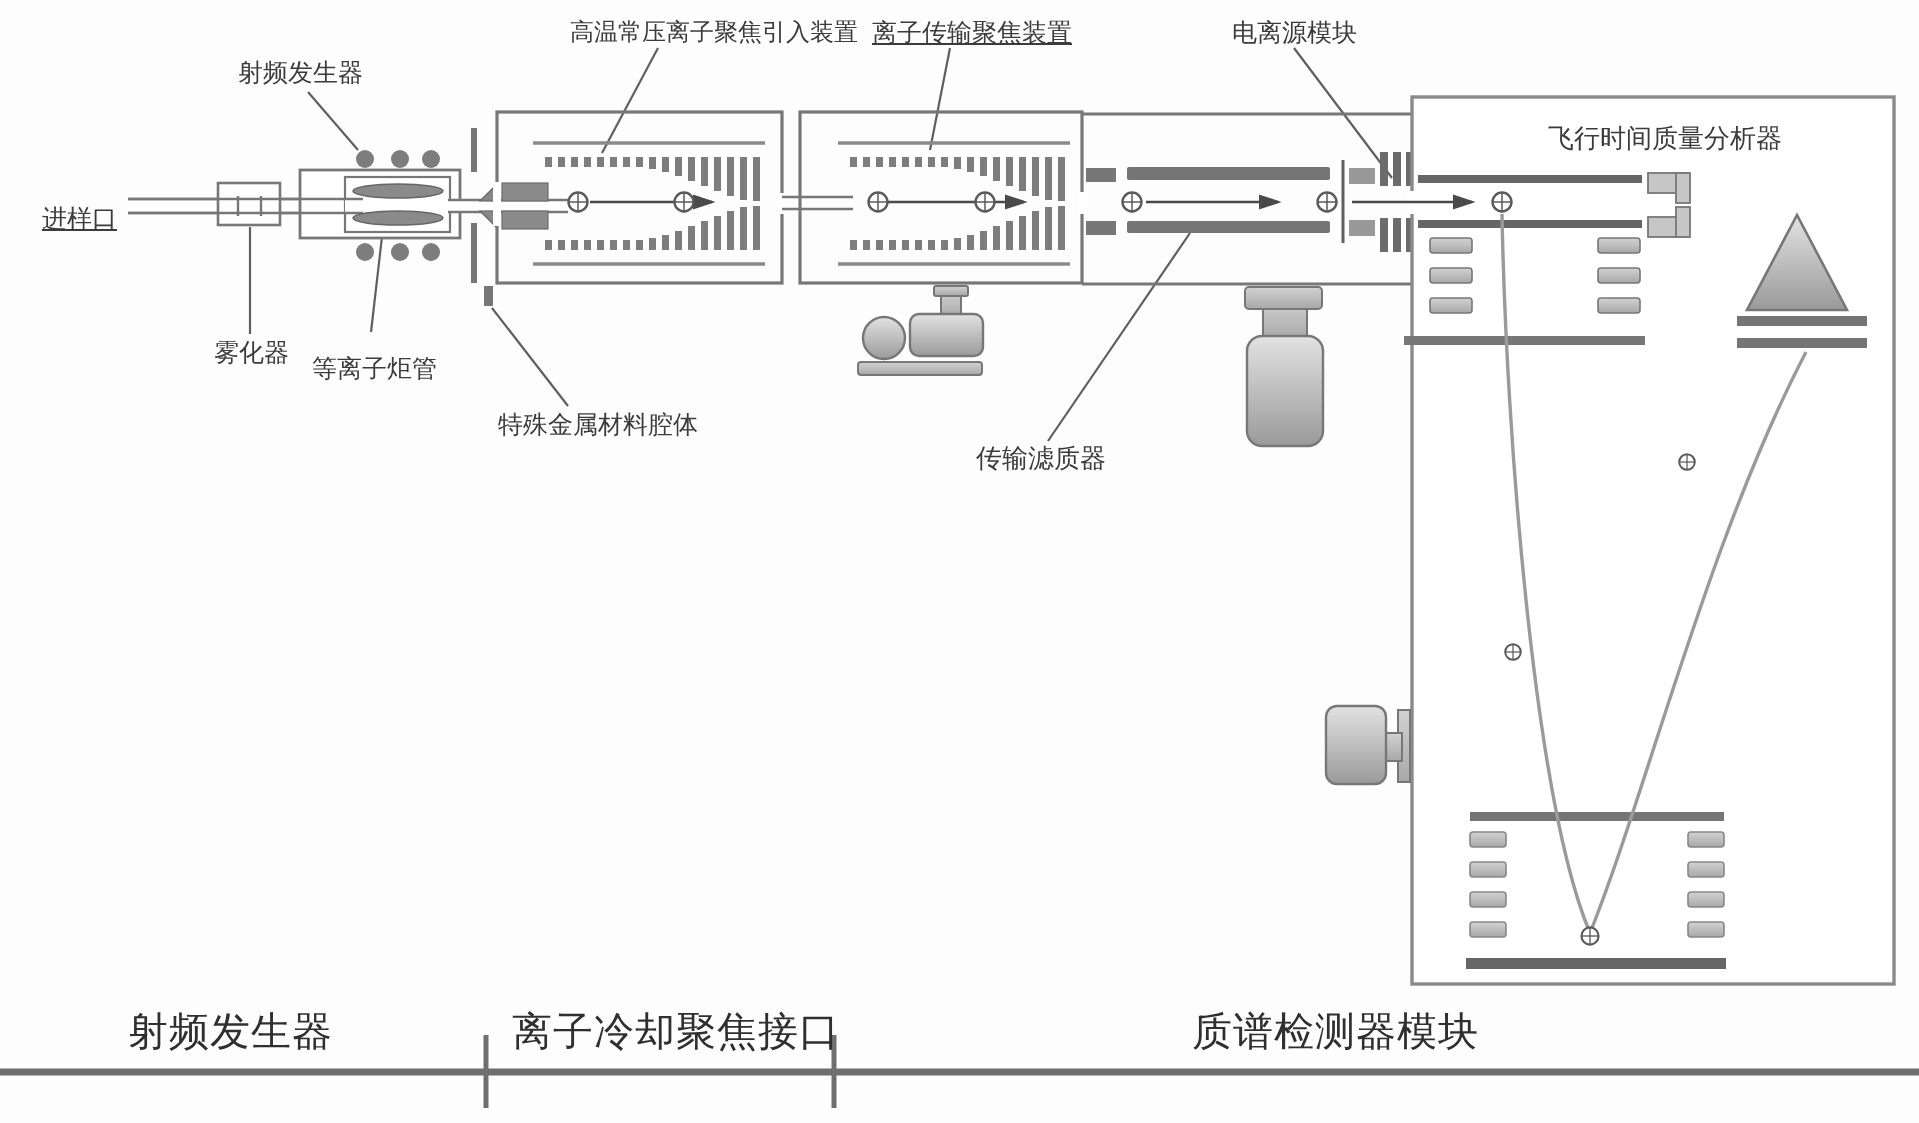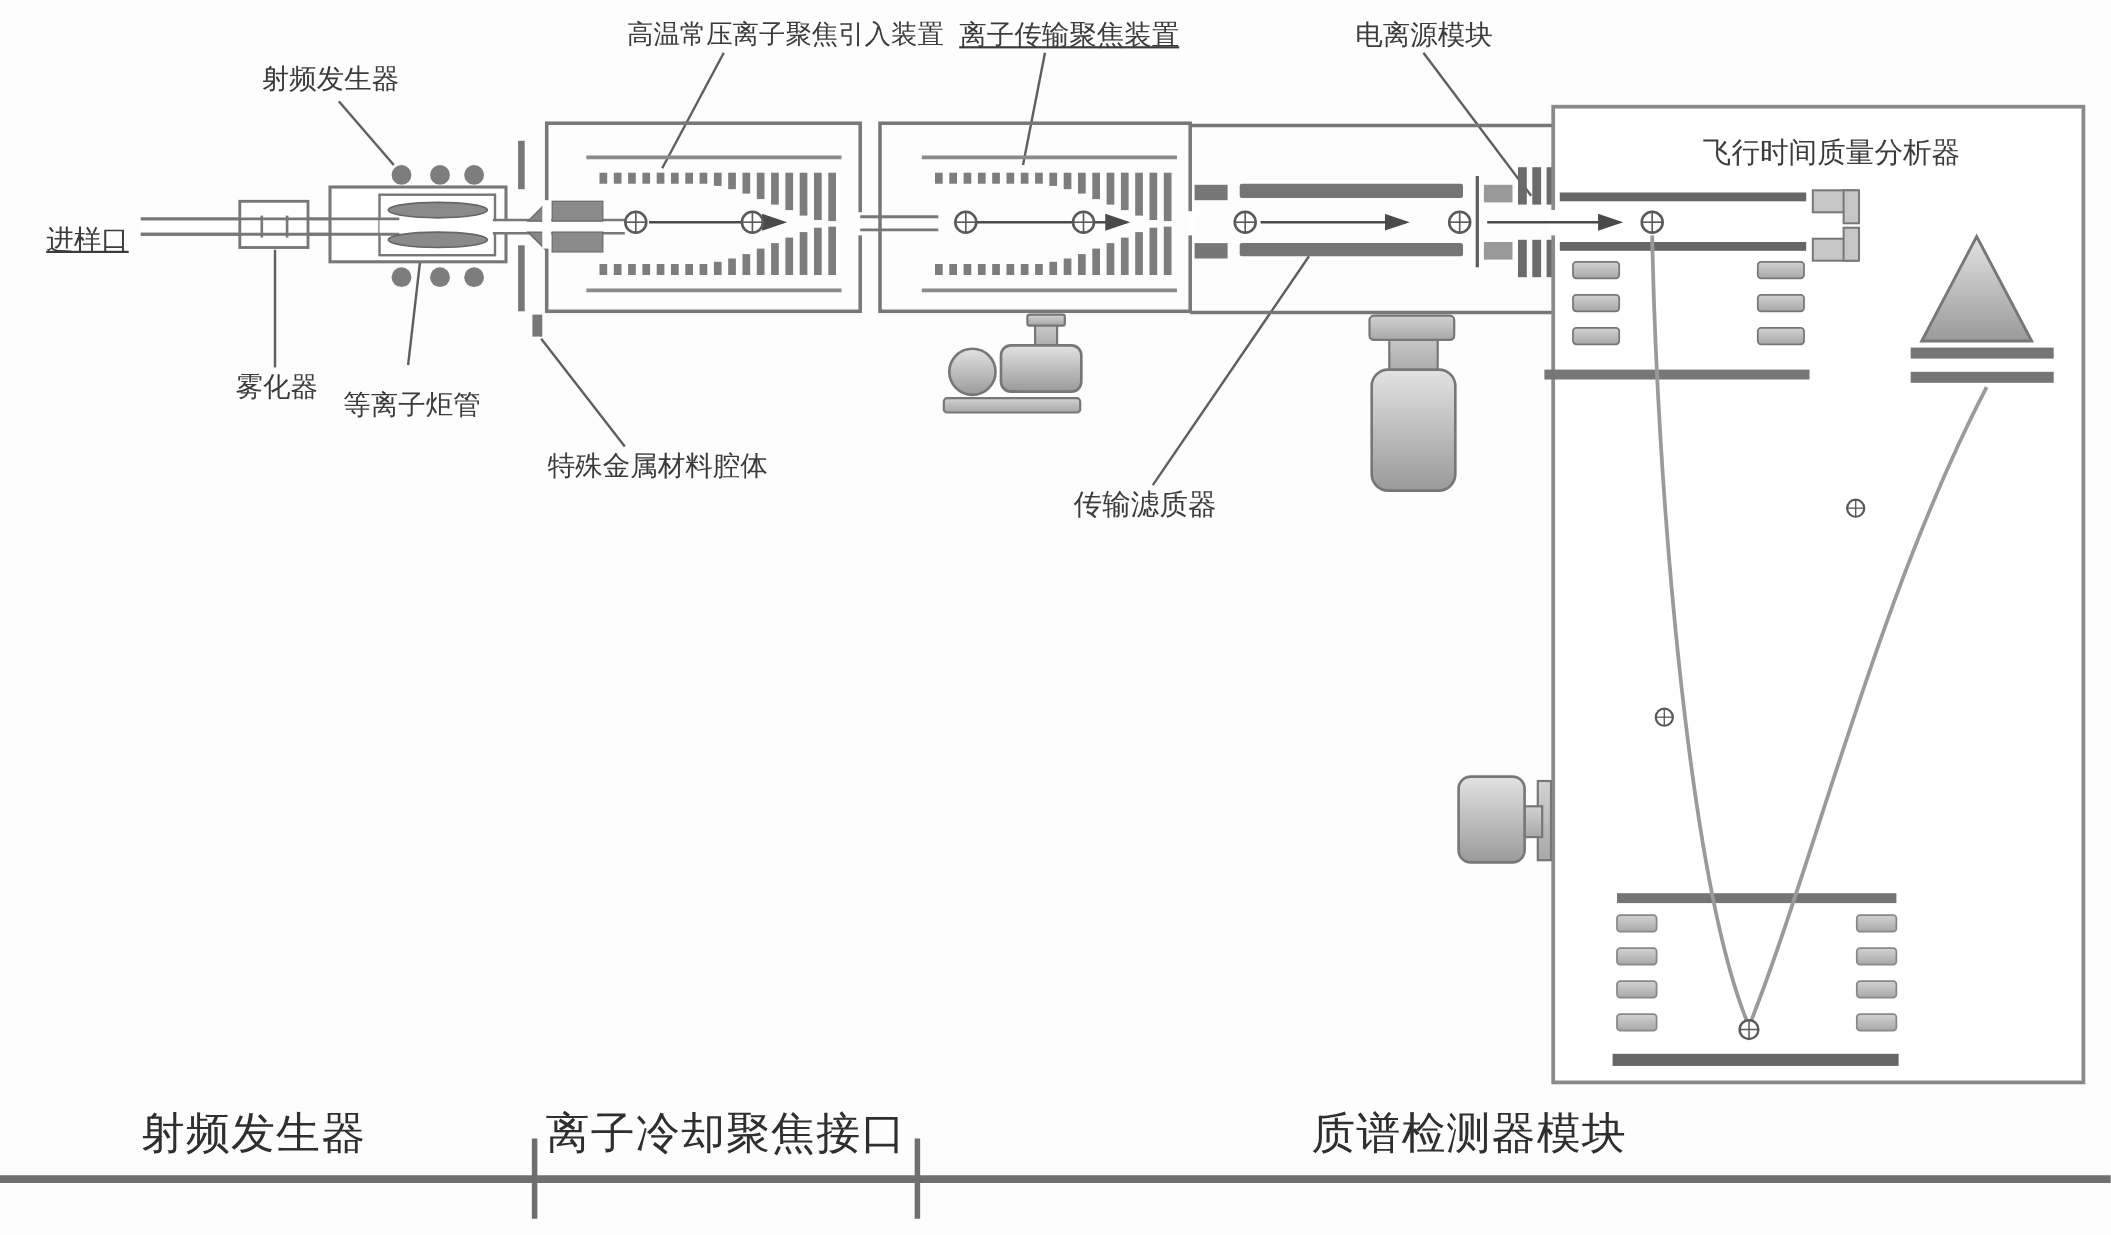--- a/index.html
+++ b/index.html
@@ -266,16 +266,16 @@
 <div class="lbl lbl-sm" style="left:42px;top:204px;text-decoration:underline;">进样口</div>
 <div class="lbl lbl-sm" style="left:214px;top:338px;">雾化器</div>
 <div class="lbl lbl-sm" style="left:312px;top:338px;margin-top:16px;">等离子炬管</div>
 <div class="lbl" style="left:534px;top:18px;font-size:24px;margin-left:36px;">高温常压离子聚焦引入装置</div>
 <div class="lbl lbl-sm" style="left:872px;top:18px;text-decoration:underline;">离子传输聚焦装置</div>
 <div class="lbl lbl-sm" style="left:1232px;top:18px;">电离源模块</div>
 <div class="lbl" style="left:1548px;top:124px;font-size:26px;">飞行时间质量分析器</div>
 <div class="lbl lbl-sm" style="left:498px;top:410px;">特殊金属材料腔体</div>
 <div class="lbl" style="left:976px;top:444px;font-size:26px;">传输滤质器</div>
 <div class="lbl lbl-mod" style="left:128px;top:1008px;">射频发生器</div>
-<div class="lbl lbl-mod" style="left:496px;top:1008px;">离子冷却聚焦接口</div>
+<div class="lbl lbl-mod" style="left:512px;top:1008px;">离子冷却聚焦接口</div>
 <div class="lbl lbl-mod" style="left:1192px;top:1008px;">质谱检测器模块</div>
 
 </div>
 
 </body></html>

